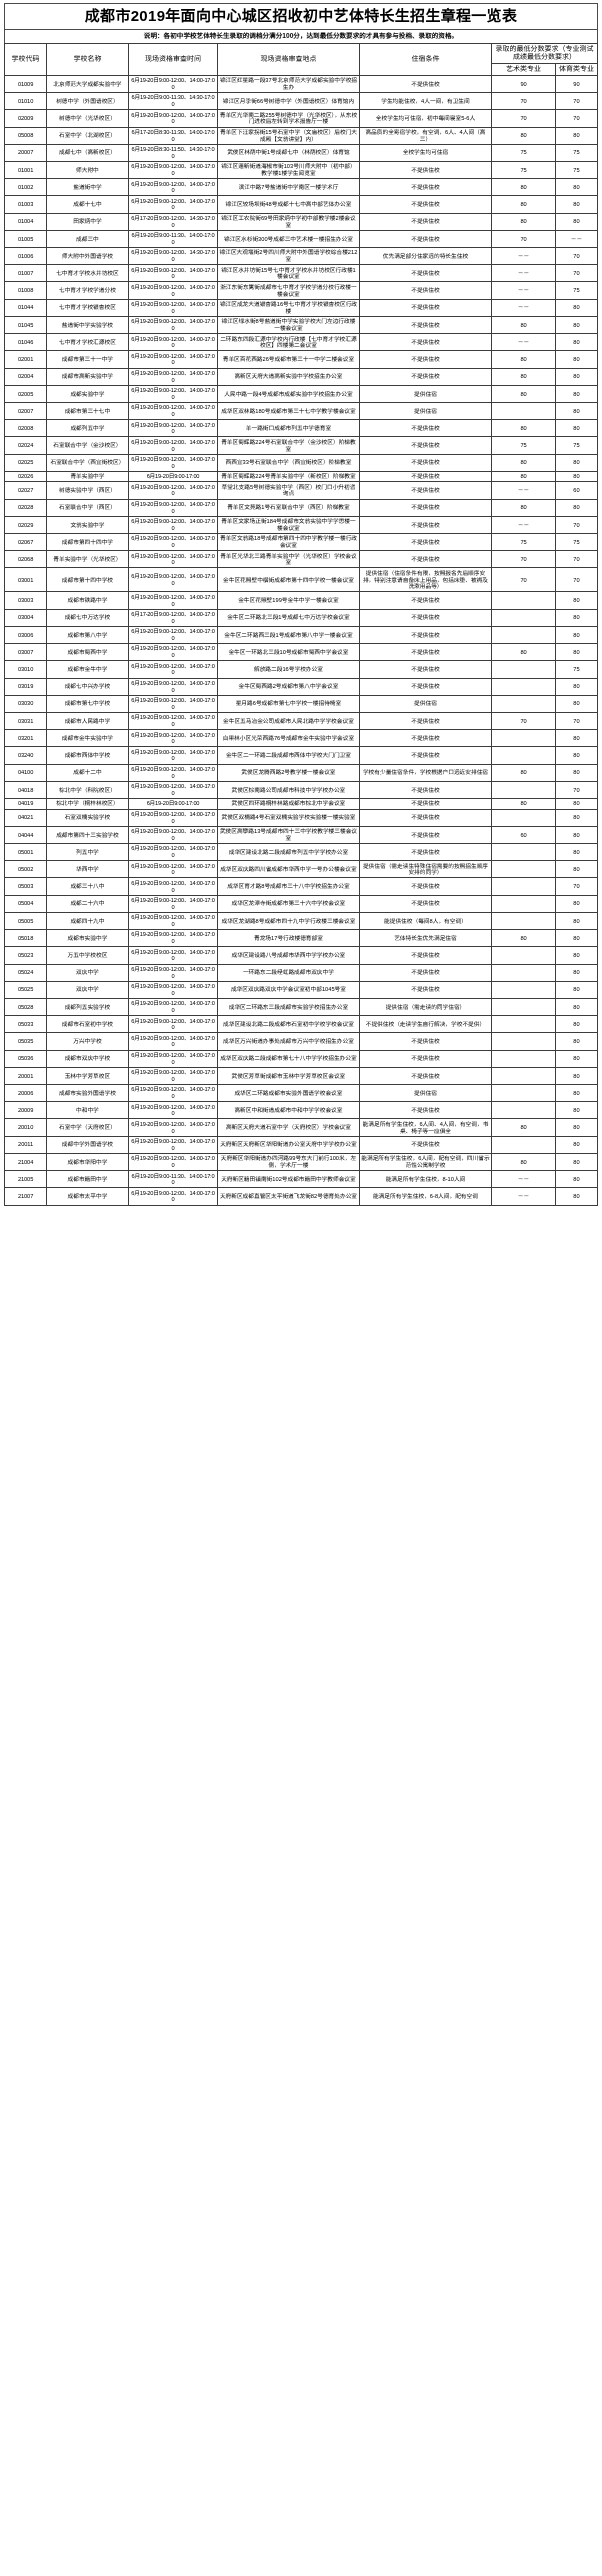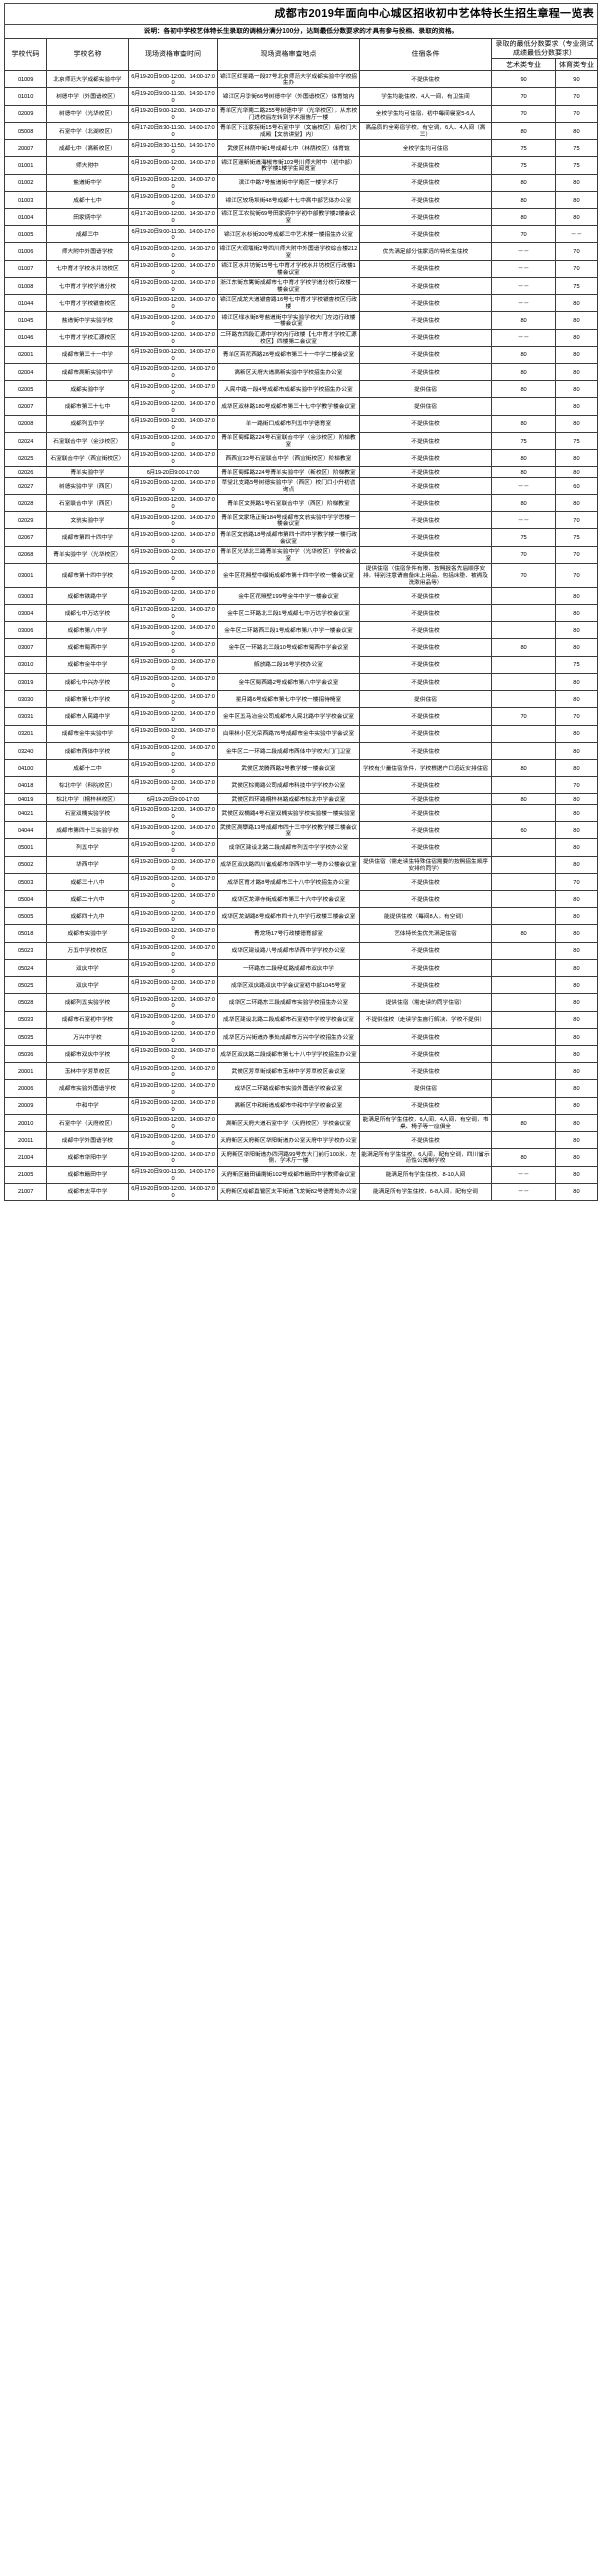--- a/index.html
+++ b/index.html
@@ -21,26 +21,25 @@
   }
 
   
   .title-band {
     border: 1.4px solid #4a4a4a;
     border-bottom: none;
     padding: 3.5px 2.8px 4.2px 2.8px;
     text-align: center;
   }
   .doc-title {
-    font-size: 11px;
+    font-size: 15px;
     font-weight: bold;
     letter-spacing: 0.3px;
     line-height: 1.15;
     white-space: nowrap;
-    text-align: right;
   }
   .note-band {
     border: 1.4px solid #4a4a4a;
     border-top: 0.7px solid #4a4a4a;
     border-bottom: none;
     padding: 2.1px 2.8px 2.8px 2.8px;
     text-align: center;
   }
   .doc-note {
     font-size: 6.6px;

